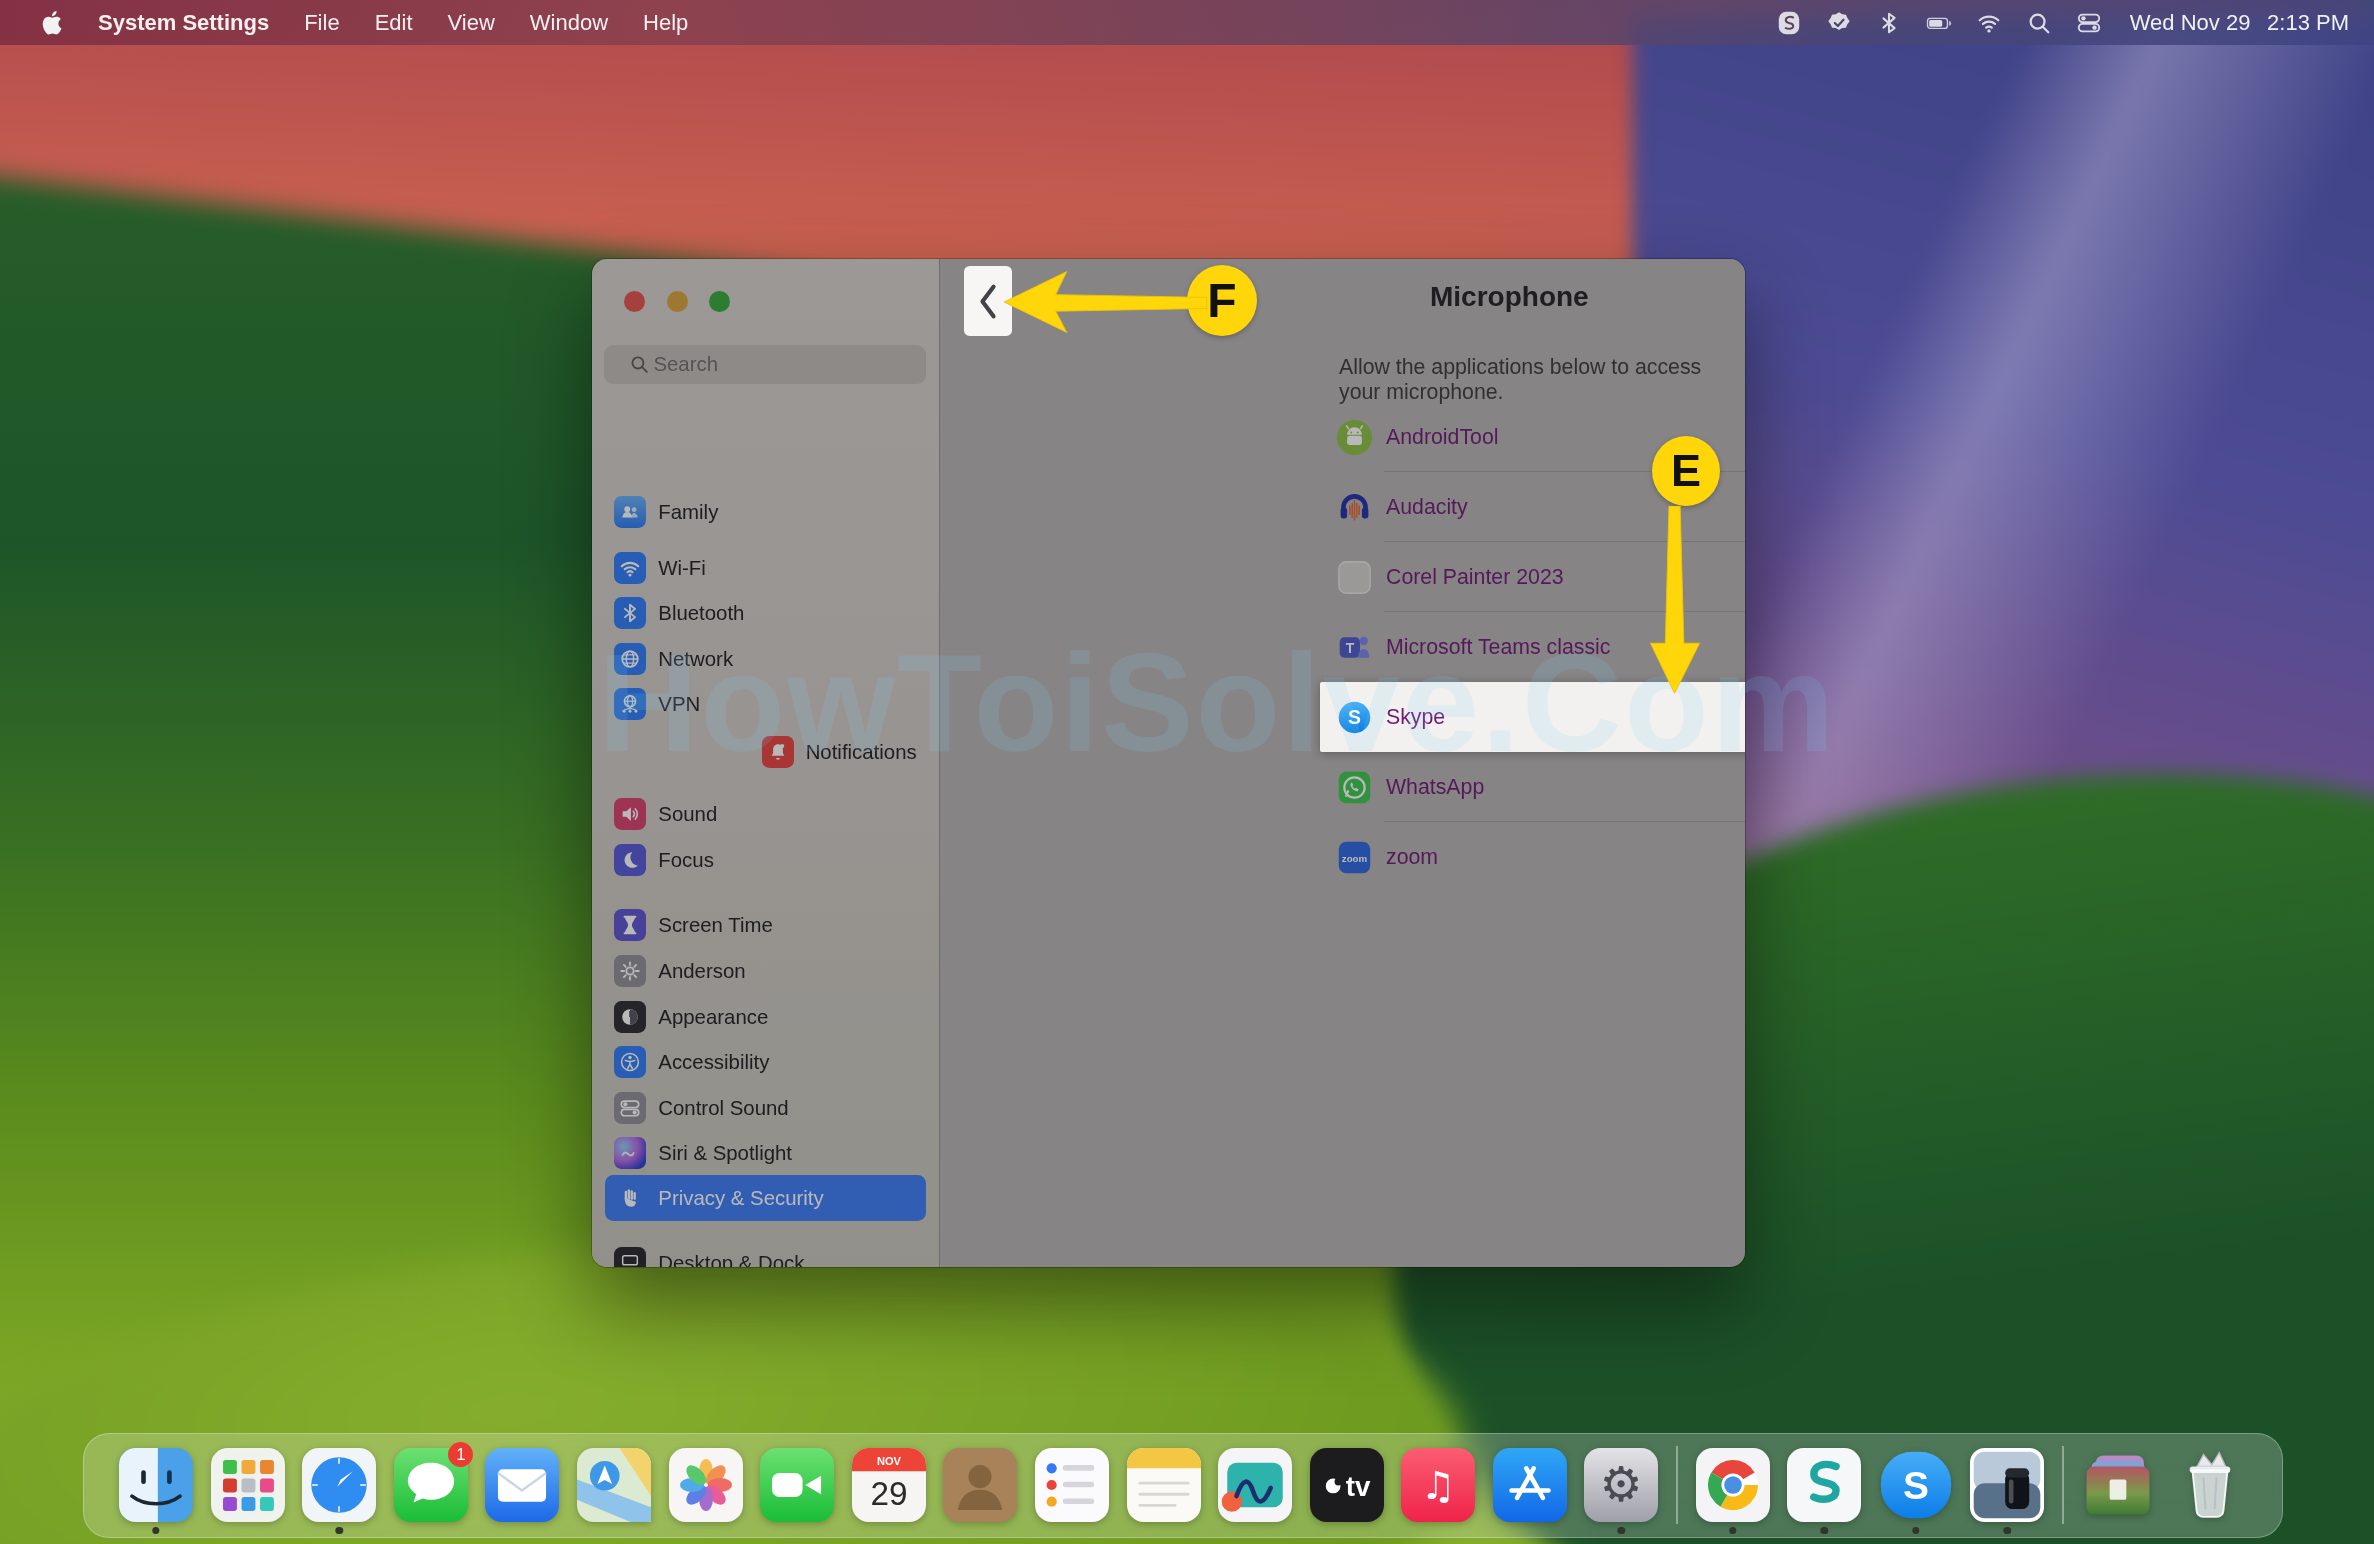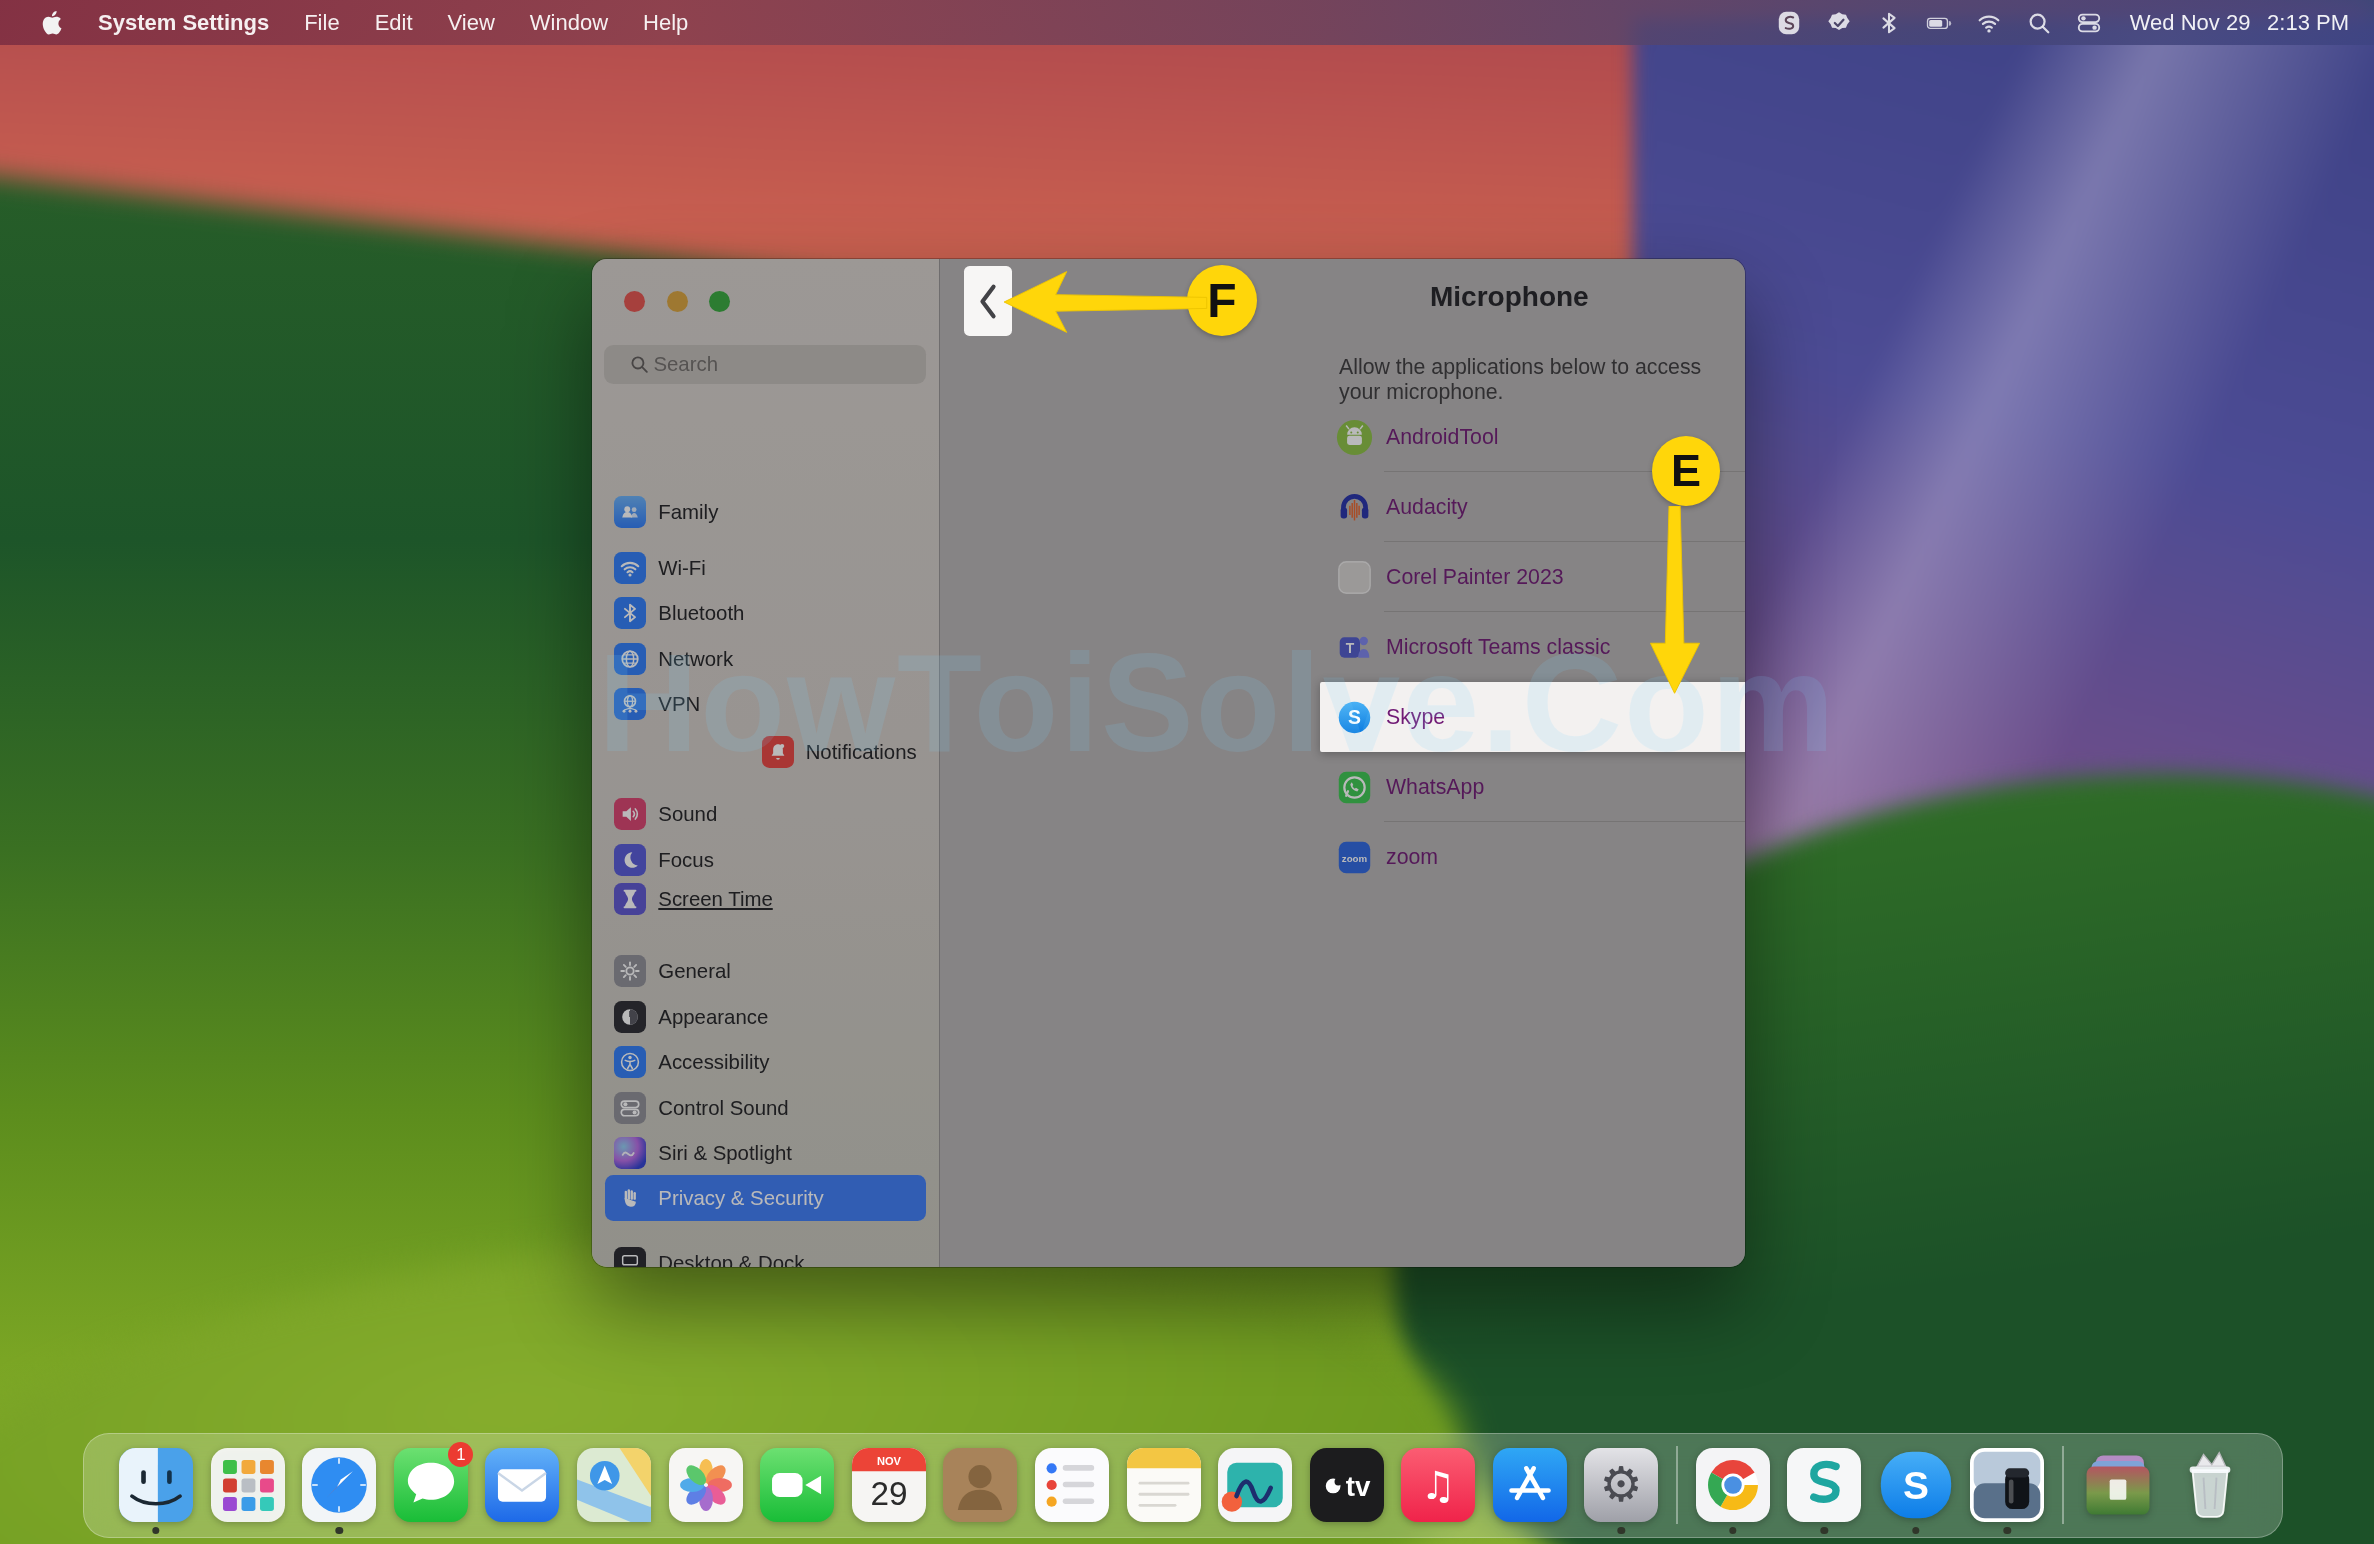--- a/index.html
+++ b/index.html
@@ -284,21 +284,21 @@
           <span>Sound</span>
         </div>
         <div class="nav-item" style="top: 578px;">
           <span class="tile" style="background: rgb(85, 88, 214);">
             <svg viewBox="0 0 24 24">
               <path d="M14.5 3.5a8.5 8.5 0 1 0 6 14.6A9 9 0 0 1 14.5 3.5z" fill="#fff"></path>
             </svg>
           </span>
           <span>Focus</span>
         </div>
-        <div class="nav-item" style="top: 617px; text-decoration: underline;">
+        <div class="nav-item" style="top: 643px;">
           <span class="tile" style="background: rgb(92, 85, 207);">
             <svg viewBox="0 0 24 24">
               <path d="M6.5 3h11c0 4.5-3.4 5.5-3.4 9s3.4 4.5 3.4 9h-11c0-4.5 3.4-5.5 3.4-9S6.5 7.5 6.5 3z" fill="#fff"></path>
               <rect x="5" y="2" width="14" height="2.2" rx="1.1" fill="#fff"></rect>
               <rect x="5" y="19.8" width="14" height="2.2" rx="1.1" fill="#fff"></rect>
             </svg>
           </span>
           <span>Screen Time</span>
         </div>
         <div class="nav-item" style="top: 689px;">
@@ -310,21 +310,21 @@
                 <line x1="12" y1="18.5" x2="12" y2="21.5"></line>
                 <line x1="2.5" y1="12" x2="5.5" y2="12"></line>
                 <line x1="18.5" y1="12" x2="21.5" y2="12"></line>
                 <line x1="5.3" y1="5.3" x2="7.4" y2="7.4"></line>
                 <line x1="16.6" y1="16.6" x2="18.7" y2="18.7"></line>
                 <line x1="5.3" y1="18.7" x2="7.4" y2="16.6"></line>
                 <line x1="16.6" y1="7.4" x2="18.7" y2="5.3"></line>
               </g>
             </svg>
           </span>
-          <span>General</span>
+          <span>Anderson</span>
         </div>
         <div class="nav-item" style="top: 735px;">
           <span class="tile" style="background: rgb(42, 42, 48);">
             <svg viewBox="0 0 24 24">
               <circle cx="12" cy="12" r="8.5" fill="#fff"></circle>
               <path d="M12 3.5a8.5 8.5 0 0 1 0 17z" fill="#55555e"></path>
               <line x1="12" y1="12" x2="12" y2="5.5" stroke="#55555e" stroke-width="1.8"></line>
             </svg>
           </span>
           <span>Appearance</span>

